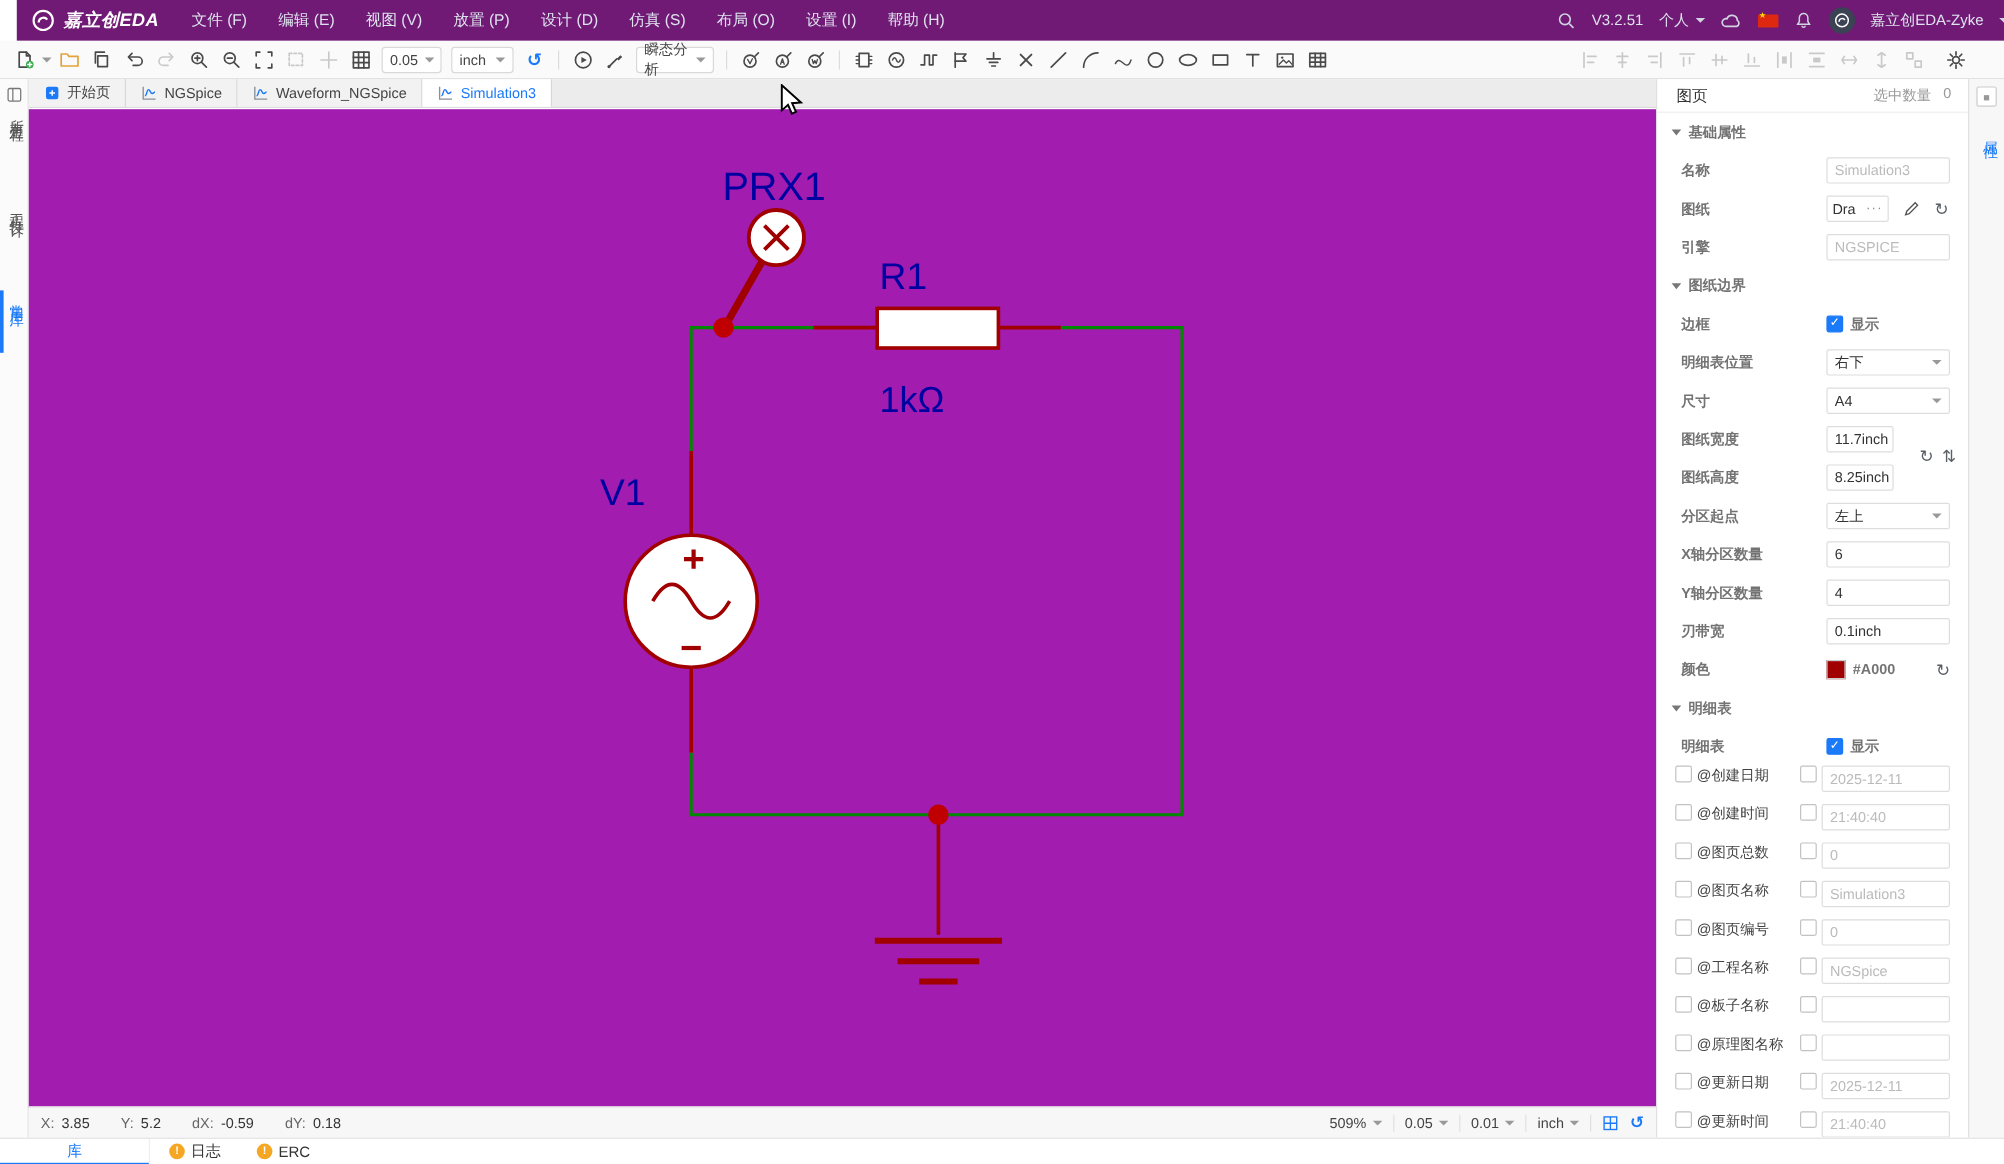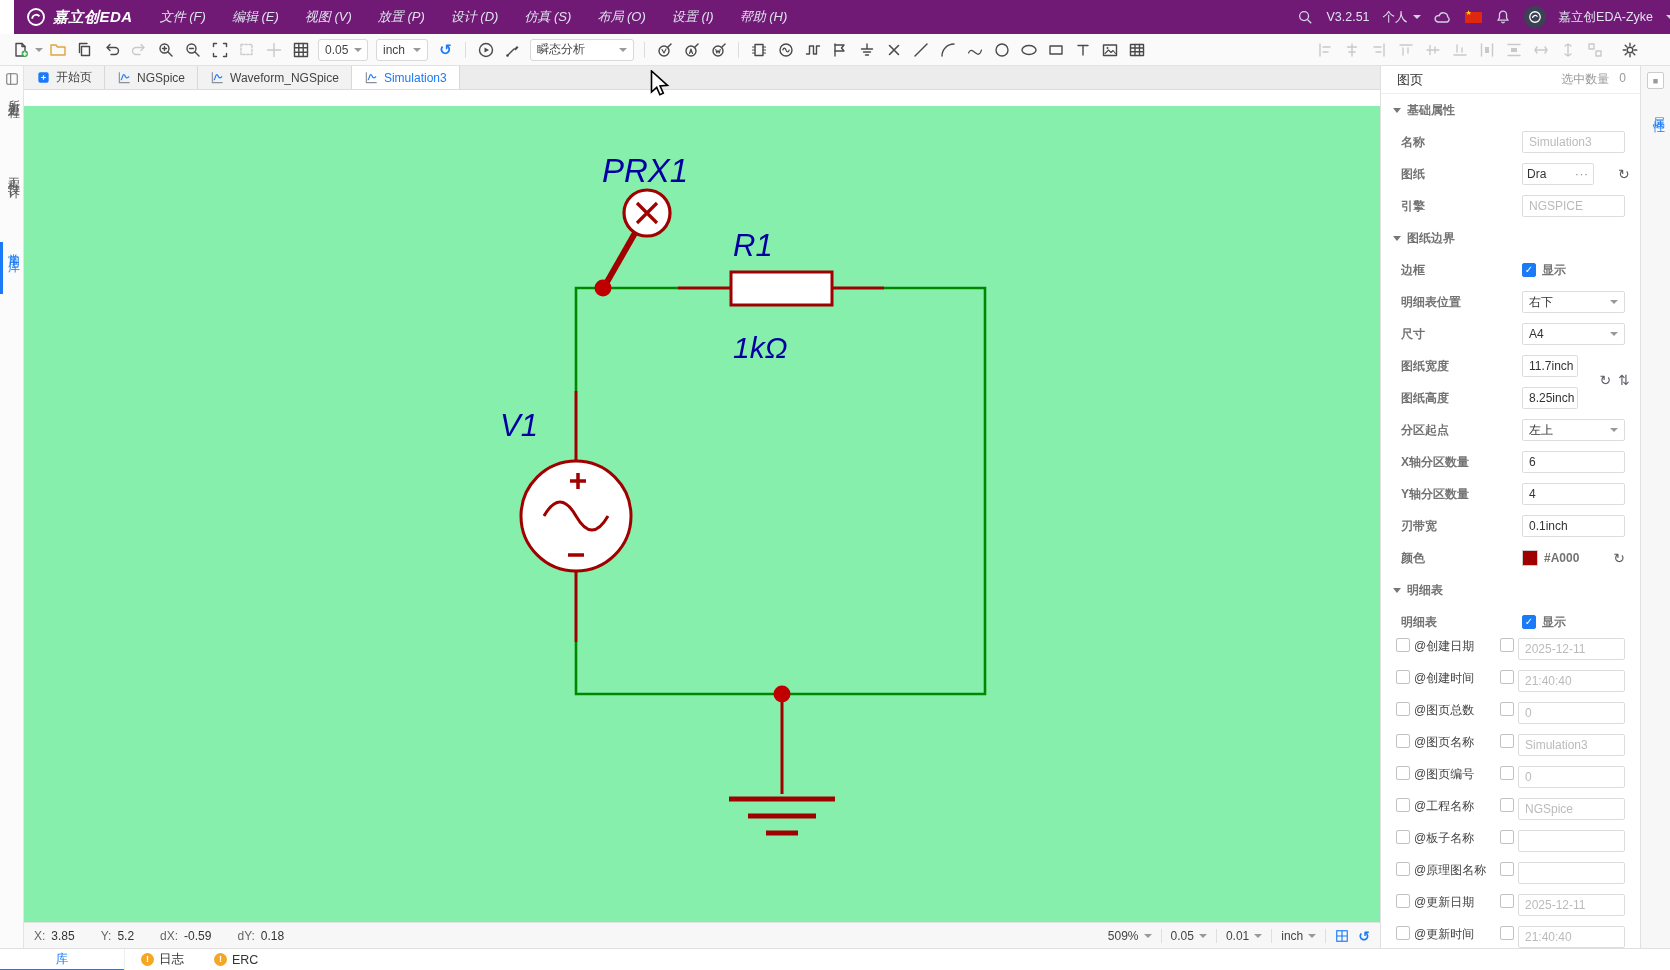--- a/index.html
+++ b/index.html
@@ -4,21 +4,21 @@
 <style>
   * { margin:0; padding:0; box-sizing:border-box; }
   html,body { width:1670px; height:970px; overflow:hidden; }
   body { position:relative; font-family:"Liberation Sans","DejaVu Sans",sans-serif; background:#fff; }
 
   
   .titlebar { position:absolute; left:0; top:0; width:1670px; height:34px; background:#701a75; display:flex; align-items:center; color:#dfe3ee;margin-left:14px; }
   .logo { display:flex; align-items:center; gap:7px; padding:0 14px 0 12px; }
   .logo-text { font-size:15px; font-weight:bold; font-style:italic; color:#fff; letter-spacing:0.5px; }
   .menus { display:flex; height:34px; }
-  .menu-item { padding:0 13px; font-size:13px; display:flex; align-items:center; cursor:default;font-style:italic; }
+  .menu-item { padding:0 13px; font-size:13px; display:flex; align-items:center; cursor:default; }
   .tb-right { margin-left:auto; display:flex; align-items:center; gap:13px; padding-right:10px; }
   .tb-right .txt { font-size:12.5px; }
   .caret-w { width:0; height:0; border-left:4px solid transparent; border-right:4px solid transparent; border-top:4px solid #cfd4e0; }
   .flag { width:17px; height:11px; background:#de2910; border-radius:1px; position:relative; }
   .flag span { position:absolute; left:1px; top:-3px; color:#ffde00; font-size:7px; }
   .avatar { width:22px; height:22px; border-radius:50%; background:#3a4254; display:flex; align-items:center; justify-content:center; }
 
   
   .toolbar { position:absolute; left:0; top:34px; width:1670px; height:32px; background:#fafafa; border-bottom:1px solid #e2e2e2; display:flex; align-items:center; padding:0 8px; gap:2px; }
   .tbtn { min-width:25px; height:24px; display:flex; align-items:center; justify-content:center; border-radius:3px; color:#4a4a4a; cursor:default; }
@@ -37,35 +37,35 @@
   .tab.active { background:#fff; color:#1a7af8; }
 
   
   .leftrail { position:absolute; left:0; top:66px; width:24px; height:882px; background:#fbfbfb; border-right:1px solid #e3e3e3; }
   .rail-item { position:absolute; left:5px; writing-mode:vertical-rl; font-size:12px; color:#555; letter-spacing:3px; cursor:default; }
   .rail-item.active { color:#1a7af8; }
   .rail-ind { position:absolute; left:0; top:176px; width:3px; height:52px; background:#1a7af8; }
   .rail-top-icon { position:absolute; left:5px; top:6px; color:#777; }
 
   
-  .canvas { position:absolute; left:24px; top:106px; width:1356px; height:832px; background:#86efac;font-style:italic; }
+  .canvas { position:absolute; left:24px; top:91px; width:1356px; height:832px; background:#a21caf; }
   .schematic text { font-family:"Liberation Sans","DejaVu Sans",sans-serif; }
 
   
   .rightpanel { position:absolute; left:1380px; top:66px; width:260px; height:882px; background:#fff; border-left:1px solid #e0e0e0; overflow:hidden; }
   .ptitle { height:28px; display:flex; align-items:center; padding:0 14px 0 16px; border-bottom:1px solid #eee; font-size:13px; color:#333; }
   .ptitle .right { margin-left:auto; font-size:12px; color:#999; display:flex; gap:10px; }
   .psec { height:32px; display:flex; align-items:center; padding-left:12px; font-size:12px; font-weight:bold; color:#737373; gap:6px; }
   .tri { width:0; height:0; border-left:4px solid transparent; border-right:4px solid transparent; border-top:5px solid #777; }
   .prow { height:32px; position:relative; display:flex; align-items:center; padding-left:20px; }
   .plabel { font-size:12px; color:#737373;font-weight:bold; }
   .pctl { position:absolute; left:141px; right:15px; top:5px; height:22px; display:flex; align-items:center; gap:6px; }
   .pinput { height:22px; line-height:20px; border:1px solid #ddd; border-radius:2px; background:#fff; font-size:12px; color:#333; padding:0 6px; white-space:nowrap; overflow:hidden; flex:1; display:flex; align-items:center; }
   .pinput.gray { color:#bbb; }
-  .pinput.w52 { flex:none; width:72px; justify-content:space-between; padding:0 4px; }
+  .pinput.w52 { flex:none; width:52px; justify-content:space-between; padding:0 4px; }
   .pinput.w56 { flex:none; width:56px; }
   .psel { height:22px; border:1px solid #ddd; border-radius:2px; background:#fff; font-size:12px; color:#333; padding:0 6px; display:flex; align-items:center; justify-content:space-between; flex:1; }
   .cb { width:14px; height:14px; border:1px solid #c2c2c2; border-radius:2px; background:#fff; flex:none; display:flex; align-items:center; justify-content:center; font-size:10px; color:#fff; line-height:1; }
   .cb.on { background:#1a7af8; border-color:#1a7af8; }
   .icn { color:#5a5f66; font-size:14px; line-height:1; cursor:default; }
   .swatch { width:16px; height:16px; background:#A00000; border:1px solid #ccc; flex:none; }
   .dimlock { position:absolute; right:10px; top:150px; display:flex; gap:7px; color:#5a5f66; font-size:14px; }
   .bsec { position:relative; }
   .brow { height:32px; display:flex; align-items:flex-start; padding:0 15px; gap:4px; }
   .brow .lbl { width:82px; font-size:12px; color:#444; flex:none; }
@@ -243,21 +243,21 @@
         <path d="M7.5 6.5L12 9l-4.5 2.5z" fill="currentColor" stroke="none"></path>
       </svg>
   </div>
   <div class="tbtn">
     <svg width="18" height="18" viewBox="0 0 18 18">
         <path d="M3.5 14.5l6.5-6.5"></path>
         <path d="M10 8l3-3 1.5 1.5-3 3z" fill="currentColor" stroke="none"></path>
         <circle cx="3.5" cy="14.5" r="1.3" fill="currentColor" stroke="none"></circle>
       </svg>
   </div>
-  <div class="tsel" style="width:104px">
+  <div class="tsel" style="width:65px">
     <span>瞬态分析</span>
       <span class="caret-g"></span>
   </div>
   <div class="tsep"></div>
   <div class="tbtn">
     <svg width="18" height="18" viewBox="0 0 18 18">
         <circle cx="8" cy="10" r="5"></circle>
         <path d="M11.5 6.5L15 3"></path>
         <path d="M6 8.5l2 3.5 2-4" stroke-width="1.1"></path>
       </svg>

